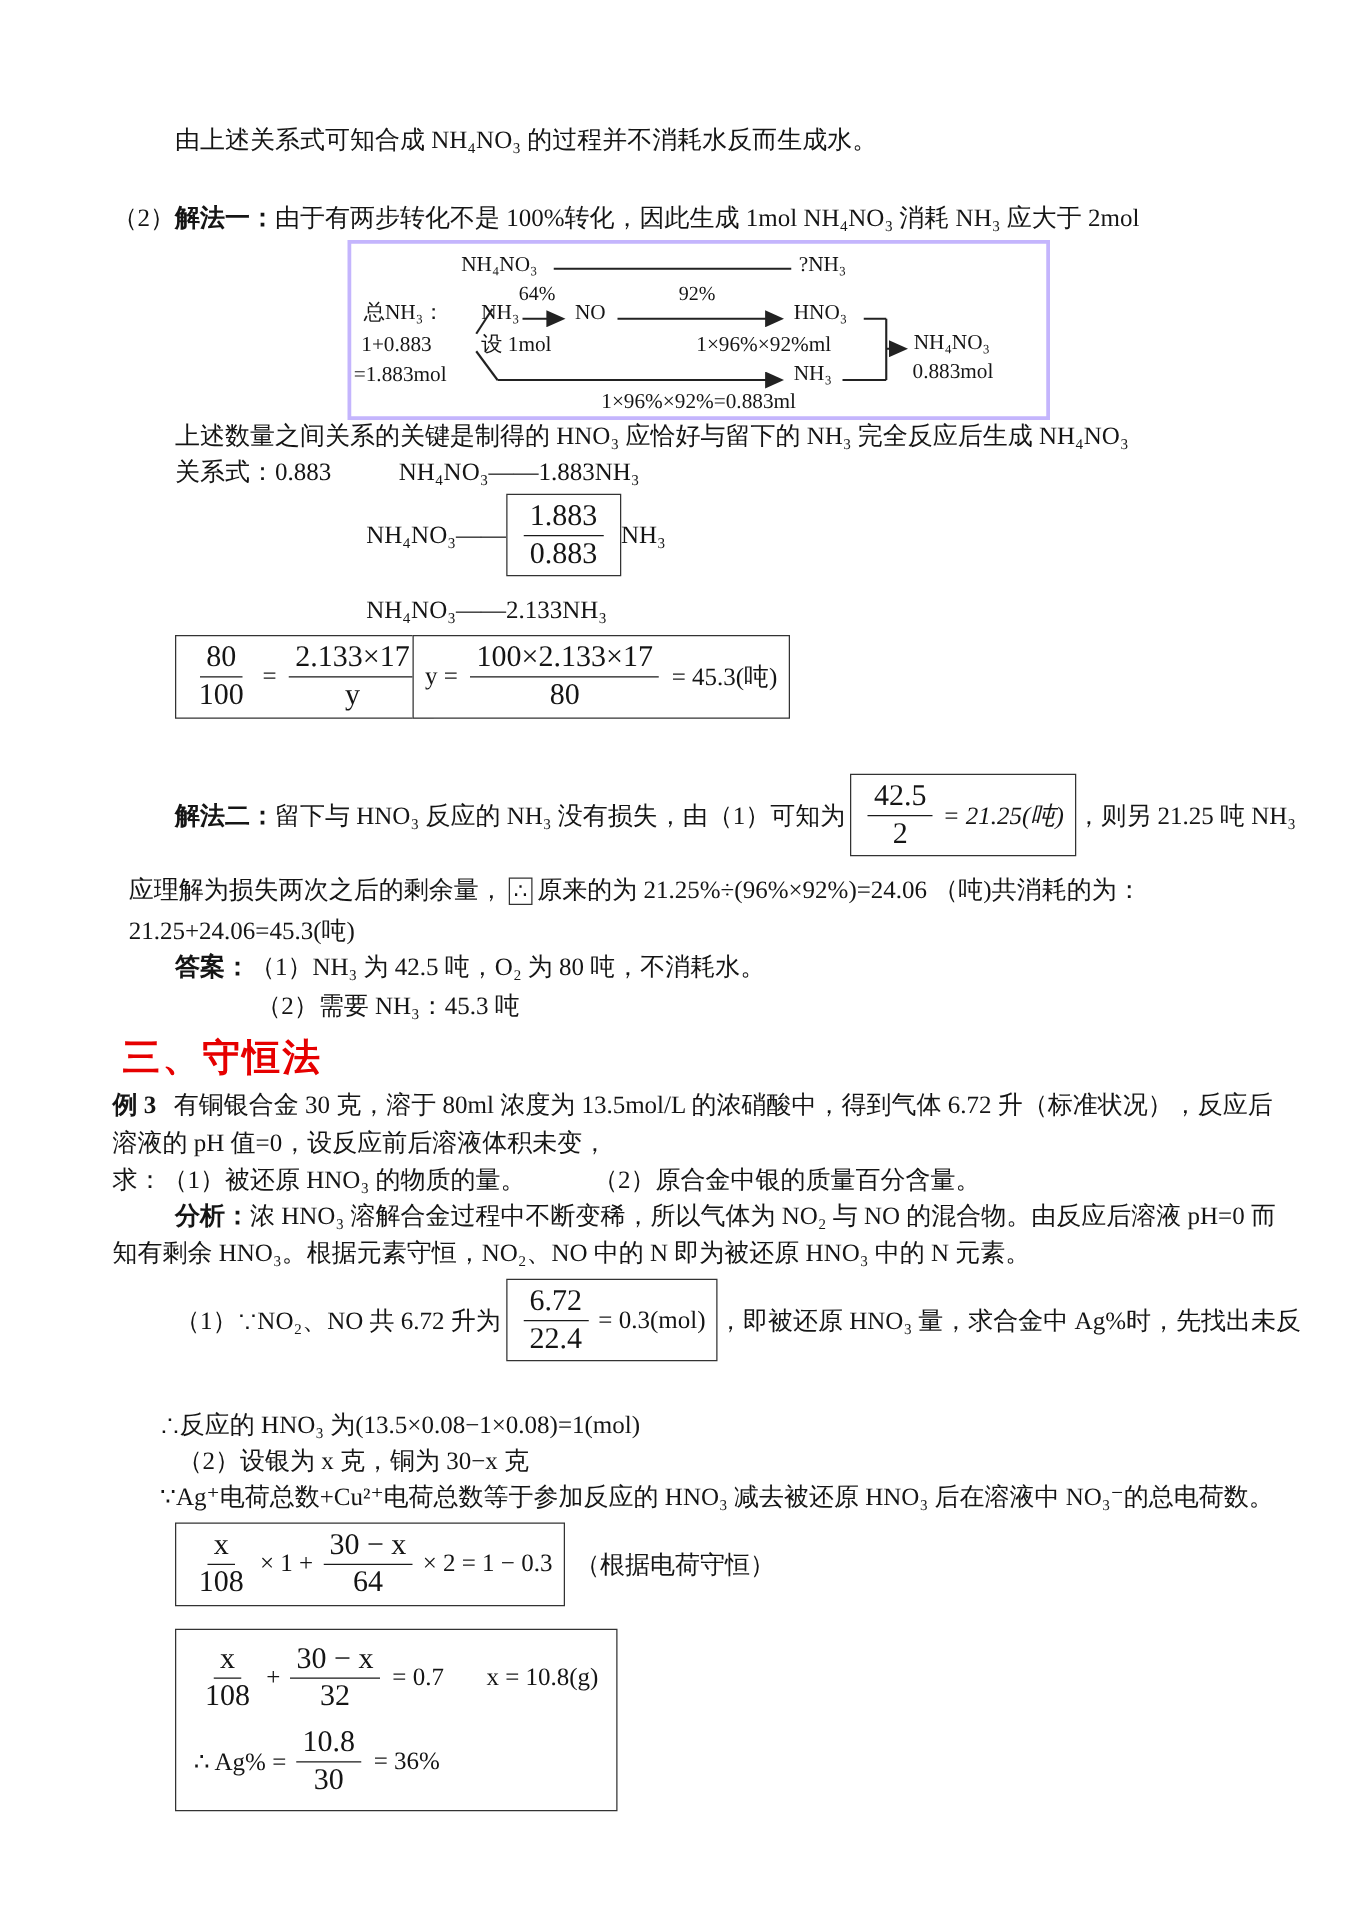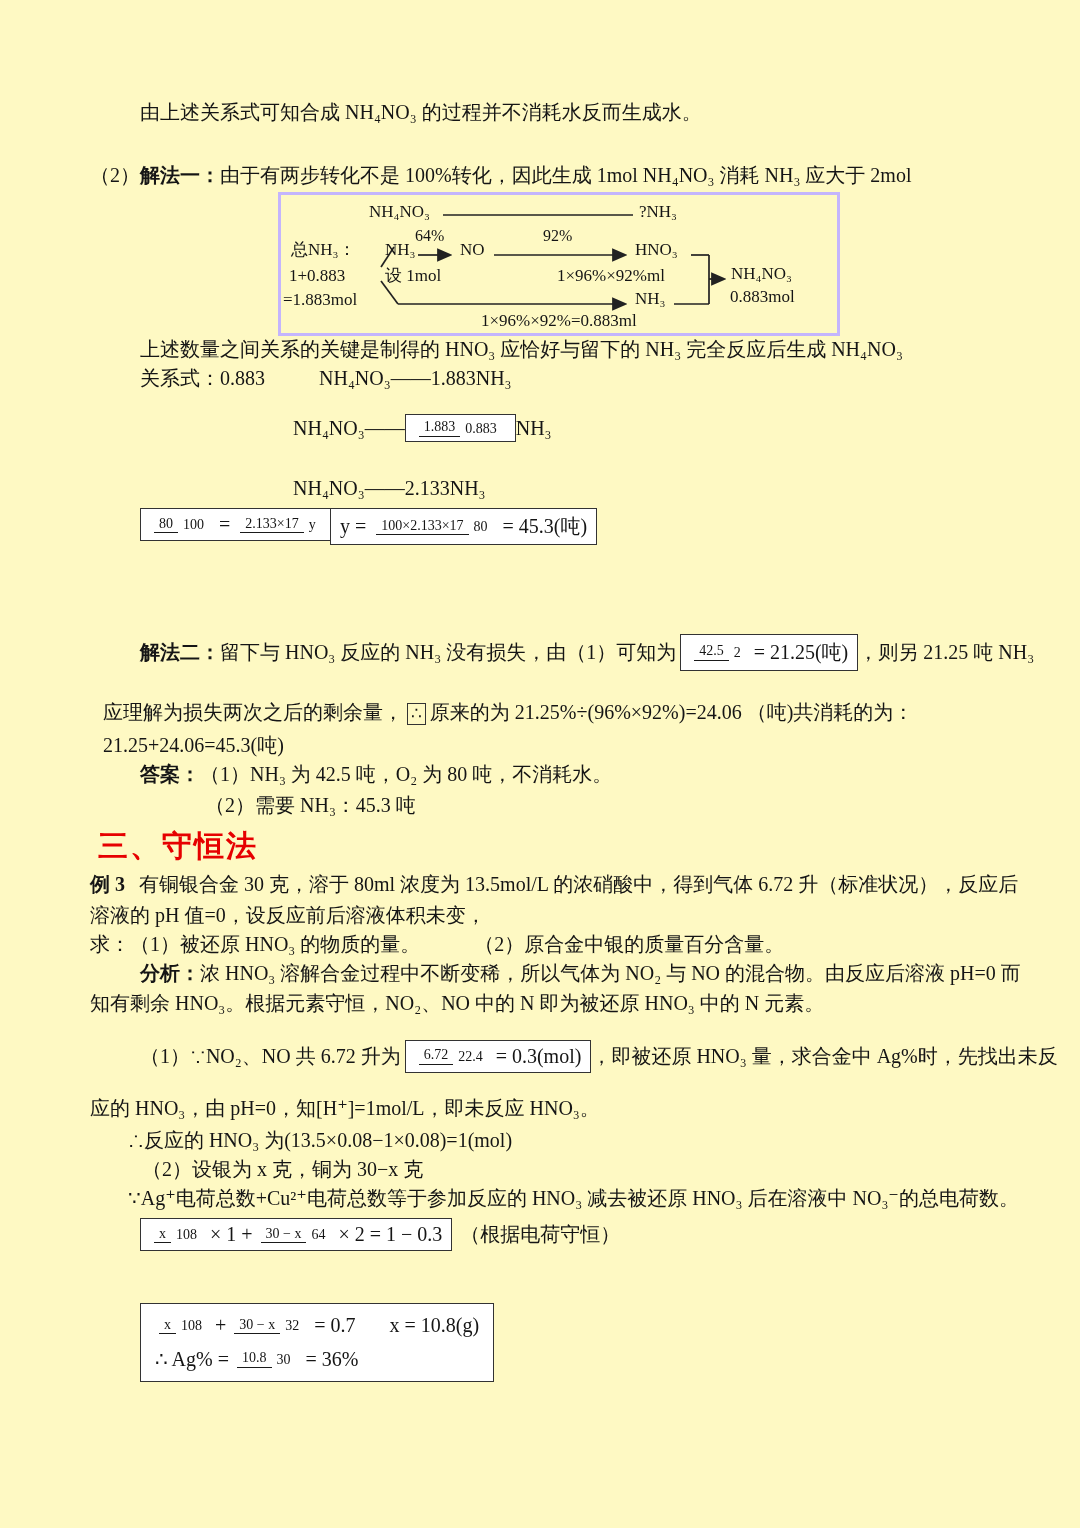--- a/index.html
+++ b/index.html
@@ -1,25 +1,25 @@
 <!DOCTYPE html>
 <html><head>
 <meta charset="utf-8">
 <style>
   html,body{margin:0;padding:0;background:#888;}
-  #page{position:relative;width:1080px;height:1528px;background:#fef9c3;margin:0 auto;overflow:hidden;
+  #page{position:relative;width:1080px;height:1528px;background:#ffffff;margin:0 auto;overflow:hidden;
         font-family:"Liberation Serif","DejaVu Serif",serif;color:#151515;}
   .line{position:absolute;white-space:nowrap;font-size:20px;line-height:1.25;}
   .b{font-weight:bold;}
   .gap-lg{display:inline-block;width:54px;}
   .gap-md{display:inline-block;width:34px;}
   .row{position:absolute;display:flex;align-items:center;white-space:nowrap;font-size:20px;}
   
-  .frac{display:inline-flex;flex-direction:row;align-items:center;line-height:1.12;
-        vertical-align:middle;margin:0 4px;font-size:14px;}
+  .frac{display:inline-flex;flex-direction:column;align-items:center;line-height:1.12;
+        vertical-align:middle;margin:0 4px;font-size:24px;}
   .frac .num{border-bottom:1.7px solid #1a1a1a;padding:0 5px 1px 5px;}
   .frac .den{padding:1px 5px 0 5px;}
   
   .fbox{display:inline-flex;align-items:center;border:1.7px solid #333;padding:4px 9px;background:#fff;}
   .tinybox{display:inline-block;border:1.4px solid #333;padding:0 3px;margin:0 4px;font-size:17px;line-height:1.2;}
   
   .red-head{position:absolute;font-family:"Liberation Sans","DejaVu Sans",sans-serif;
             font-weight:bold;font-size:30px;color:#e60000;letter-spacing:2px;}
   
   .diagram{position:absolute;left:278px;top:192px;width:556px;height:138px;border:3px solid #c4b5fd;}
@@ -118,21 +118,21 @@
   </div>
 
   <div class="row" style="left:140px;top:616px;height:72px;">
     <span class="b">解法二：</span>
     <span>留下与 HNO₃ 反应的 NH₃ 没有损失，由（1）可知为</span>
     <span class="fbox" style="margin-left:4px;">
       <span class="frac">
         <span class="num">42.5</span>
         <span class="den">2</span>
       </span>
-      <span style="margin-left:4px;">= 21.25(吨)</span>
+      <span style="margin-left:4px;font-style:italic;">= 21.25(吨)</span>
     </span>
     <span>，则另 21.25 吨 NH₃</span>
   </div>
 
   <div class="line" style="left:103px;top:700px;">
     <span>应理解为损失两次之后的剩余量，</span><span class="tinybox">∴</span><span>原来的为 21.25%÷(96%×92%)=24.06 （吨)共消耗的为：</span>
   </div>
 
   <div class="line" style="left:103px;top:733px;">21.25+24.06=45.3(吨)</div>
 
@@ -160,21 +160,20 @@
     <span>（1）∵NO₂、NO 共 6.72 升为</span>
     <span class="fbox" style="margin-left:4px;">
       <span class="frac">
         <span class="num">6.72</span>
         <span class="den">22.4</span>
       </span>
       <span style="margin-left:4px;">= 0.3(mol)</span>
     </span>
     <span>，即被还原 HNO₃ 量，求合金中 Ag%时，先找出未反</span>
   </div>
-  <div class="line" style="left:90px;top:1096px;">应的 HNO₃，由 pH=0，知[H⁺]=1mol/L，即未反应 HNO₃。</div>
   <div class="line" style="left:128px;top:1128px;">∴反应的 HNO₃ 为(13.5×0.08−1×0.08)=1(mol)</div>
   <div class="line" style="left:142px;top:1157px;">（2）设银为 x 克，铜为 30−x 克</div>
   <div class="line" style="left:128px;top:1186px;">∵Ag⁺电荷总数+Cu²⁺电荷总数等于参加反应的 HNO₃ 减去被还原 HNO₃ 后在溶液中 NO₃⁻的总电荷数。</div>
 
   <div class="row" style="left:140px;top:1218px;">
     <span class="fbox">
       <span class="frac">
         <span class="num">x</span>
         <span class="den">108</span>
       </span>

